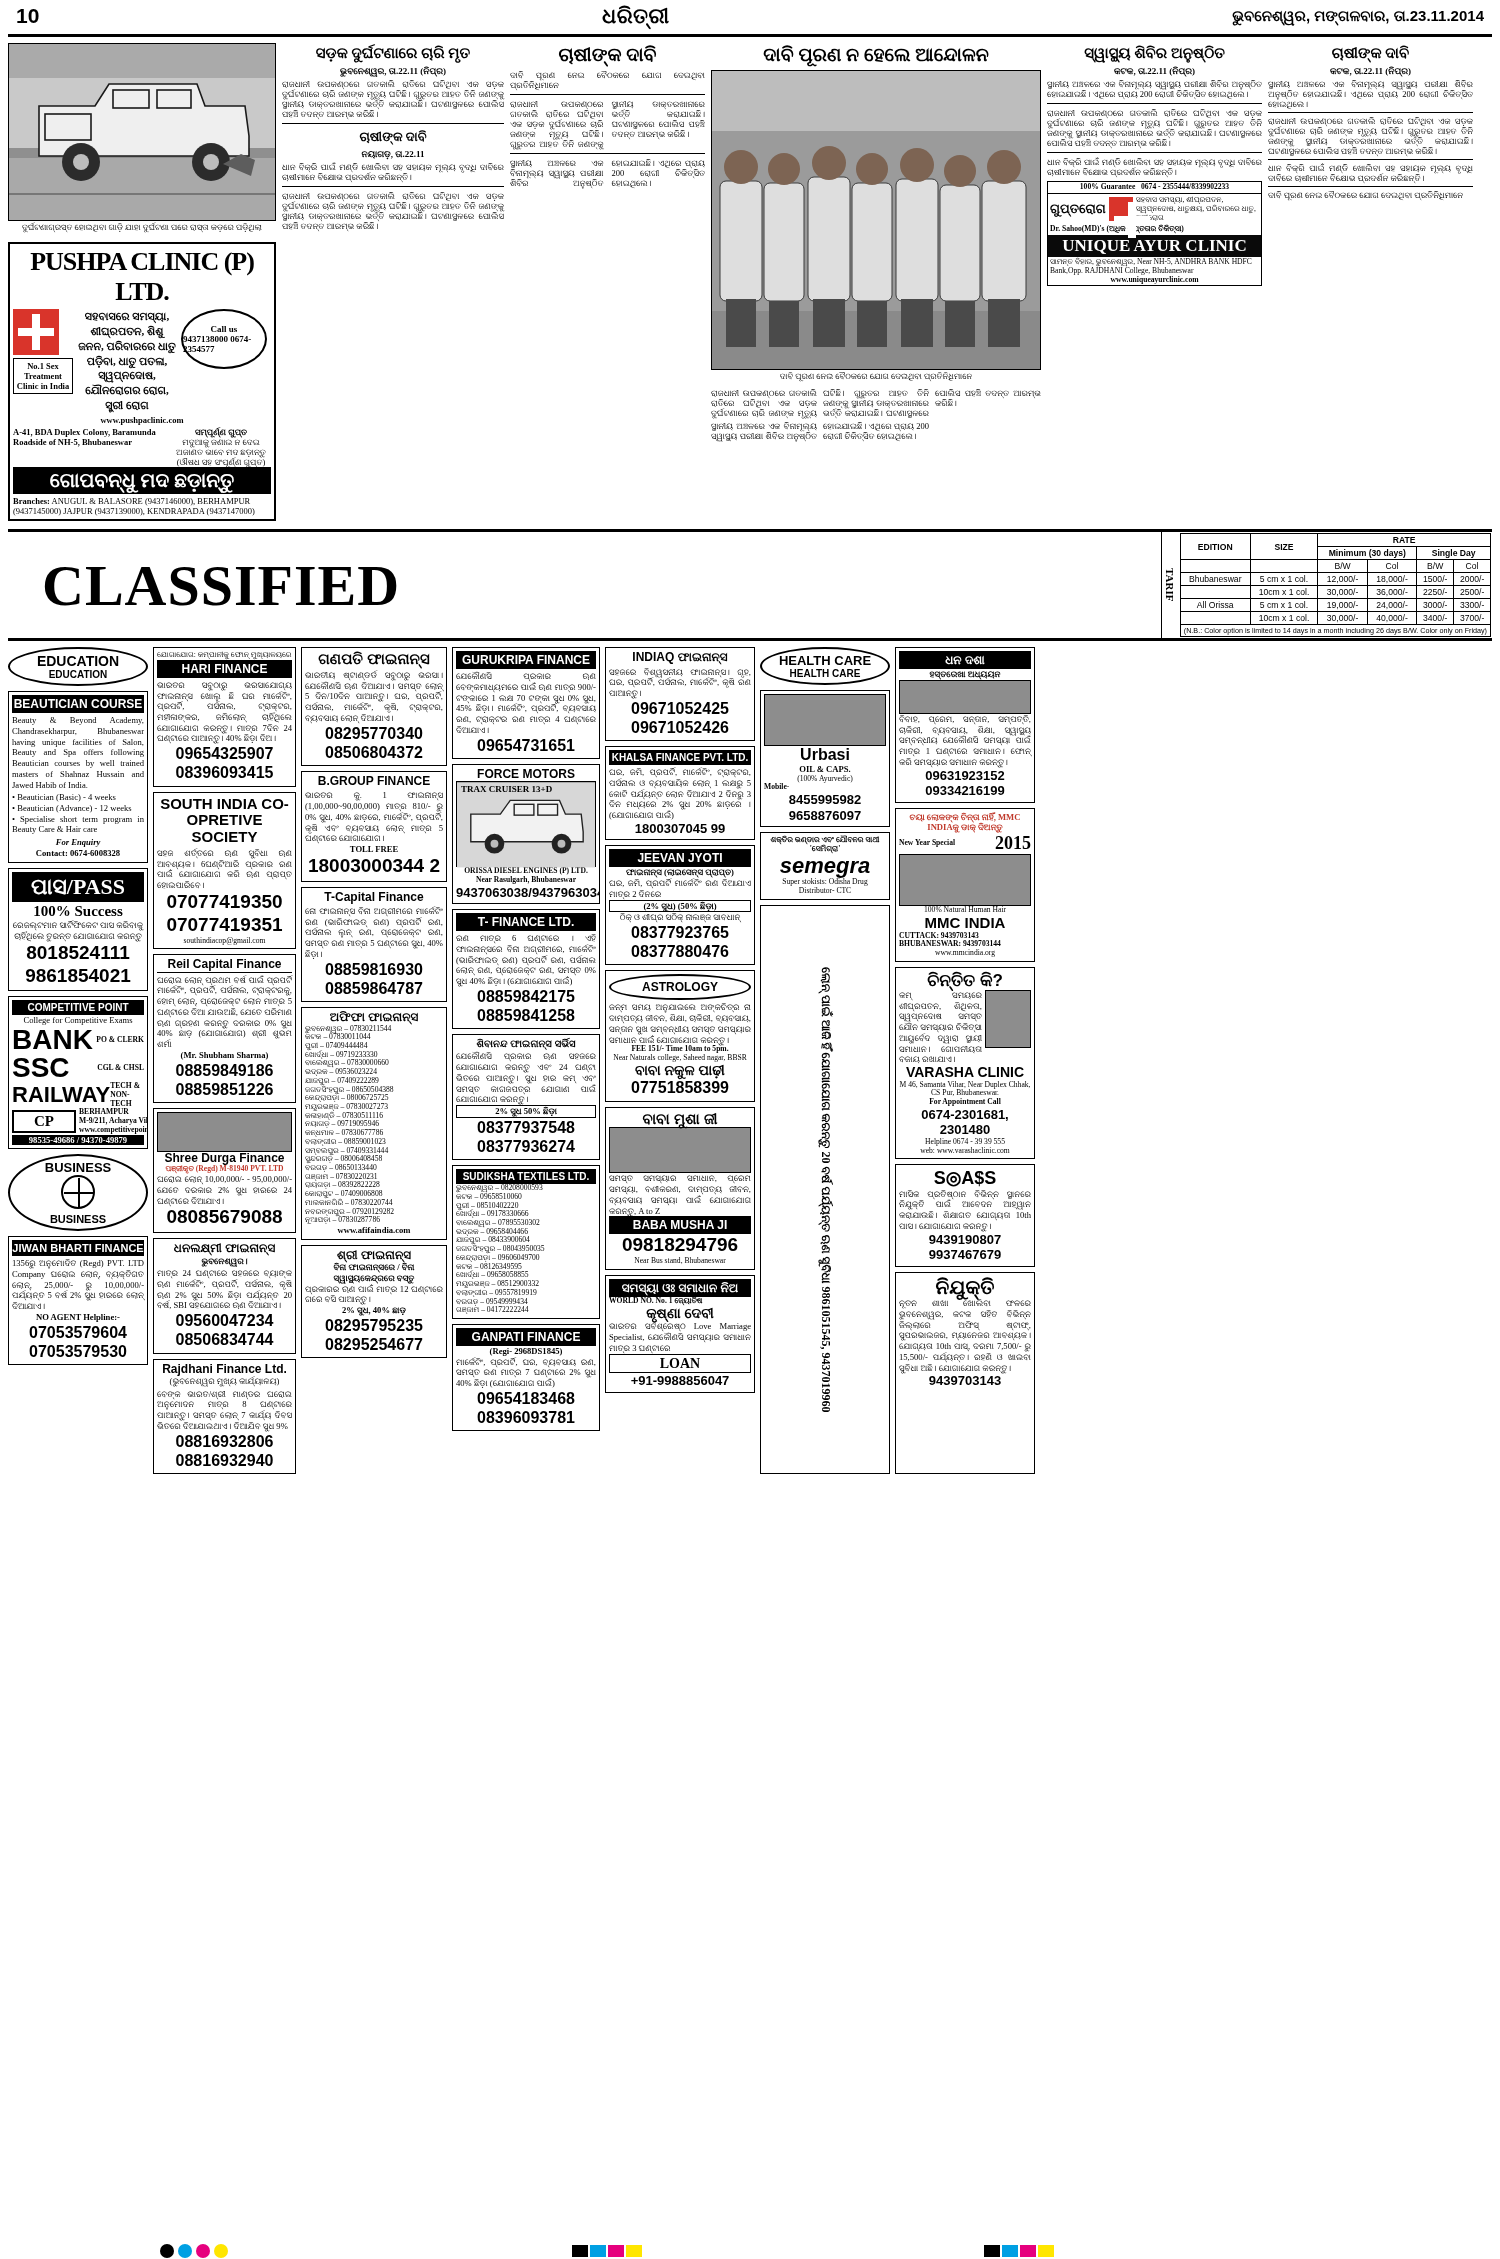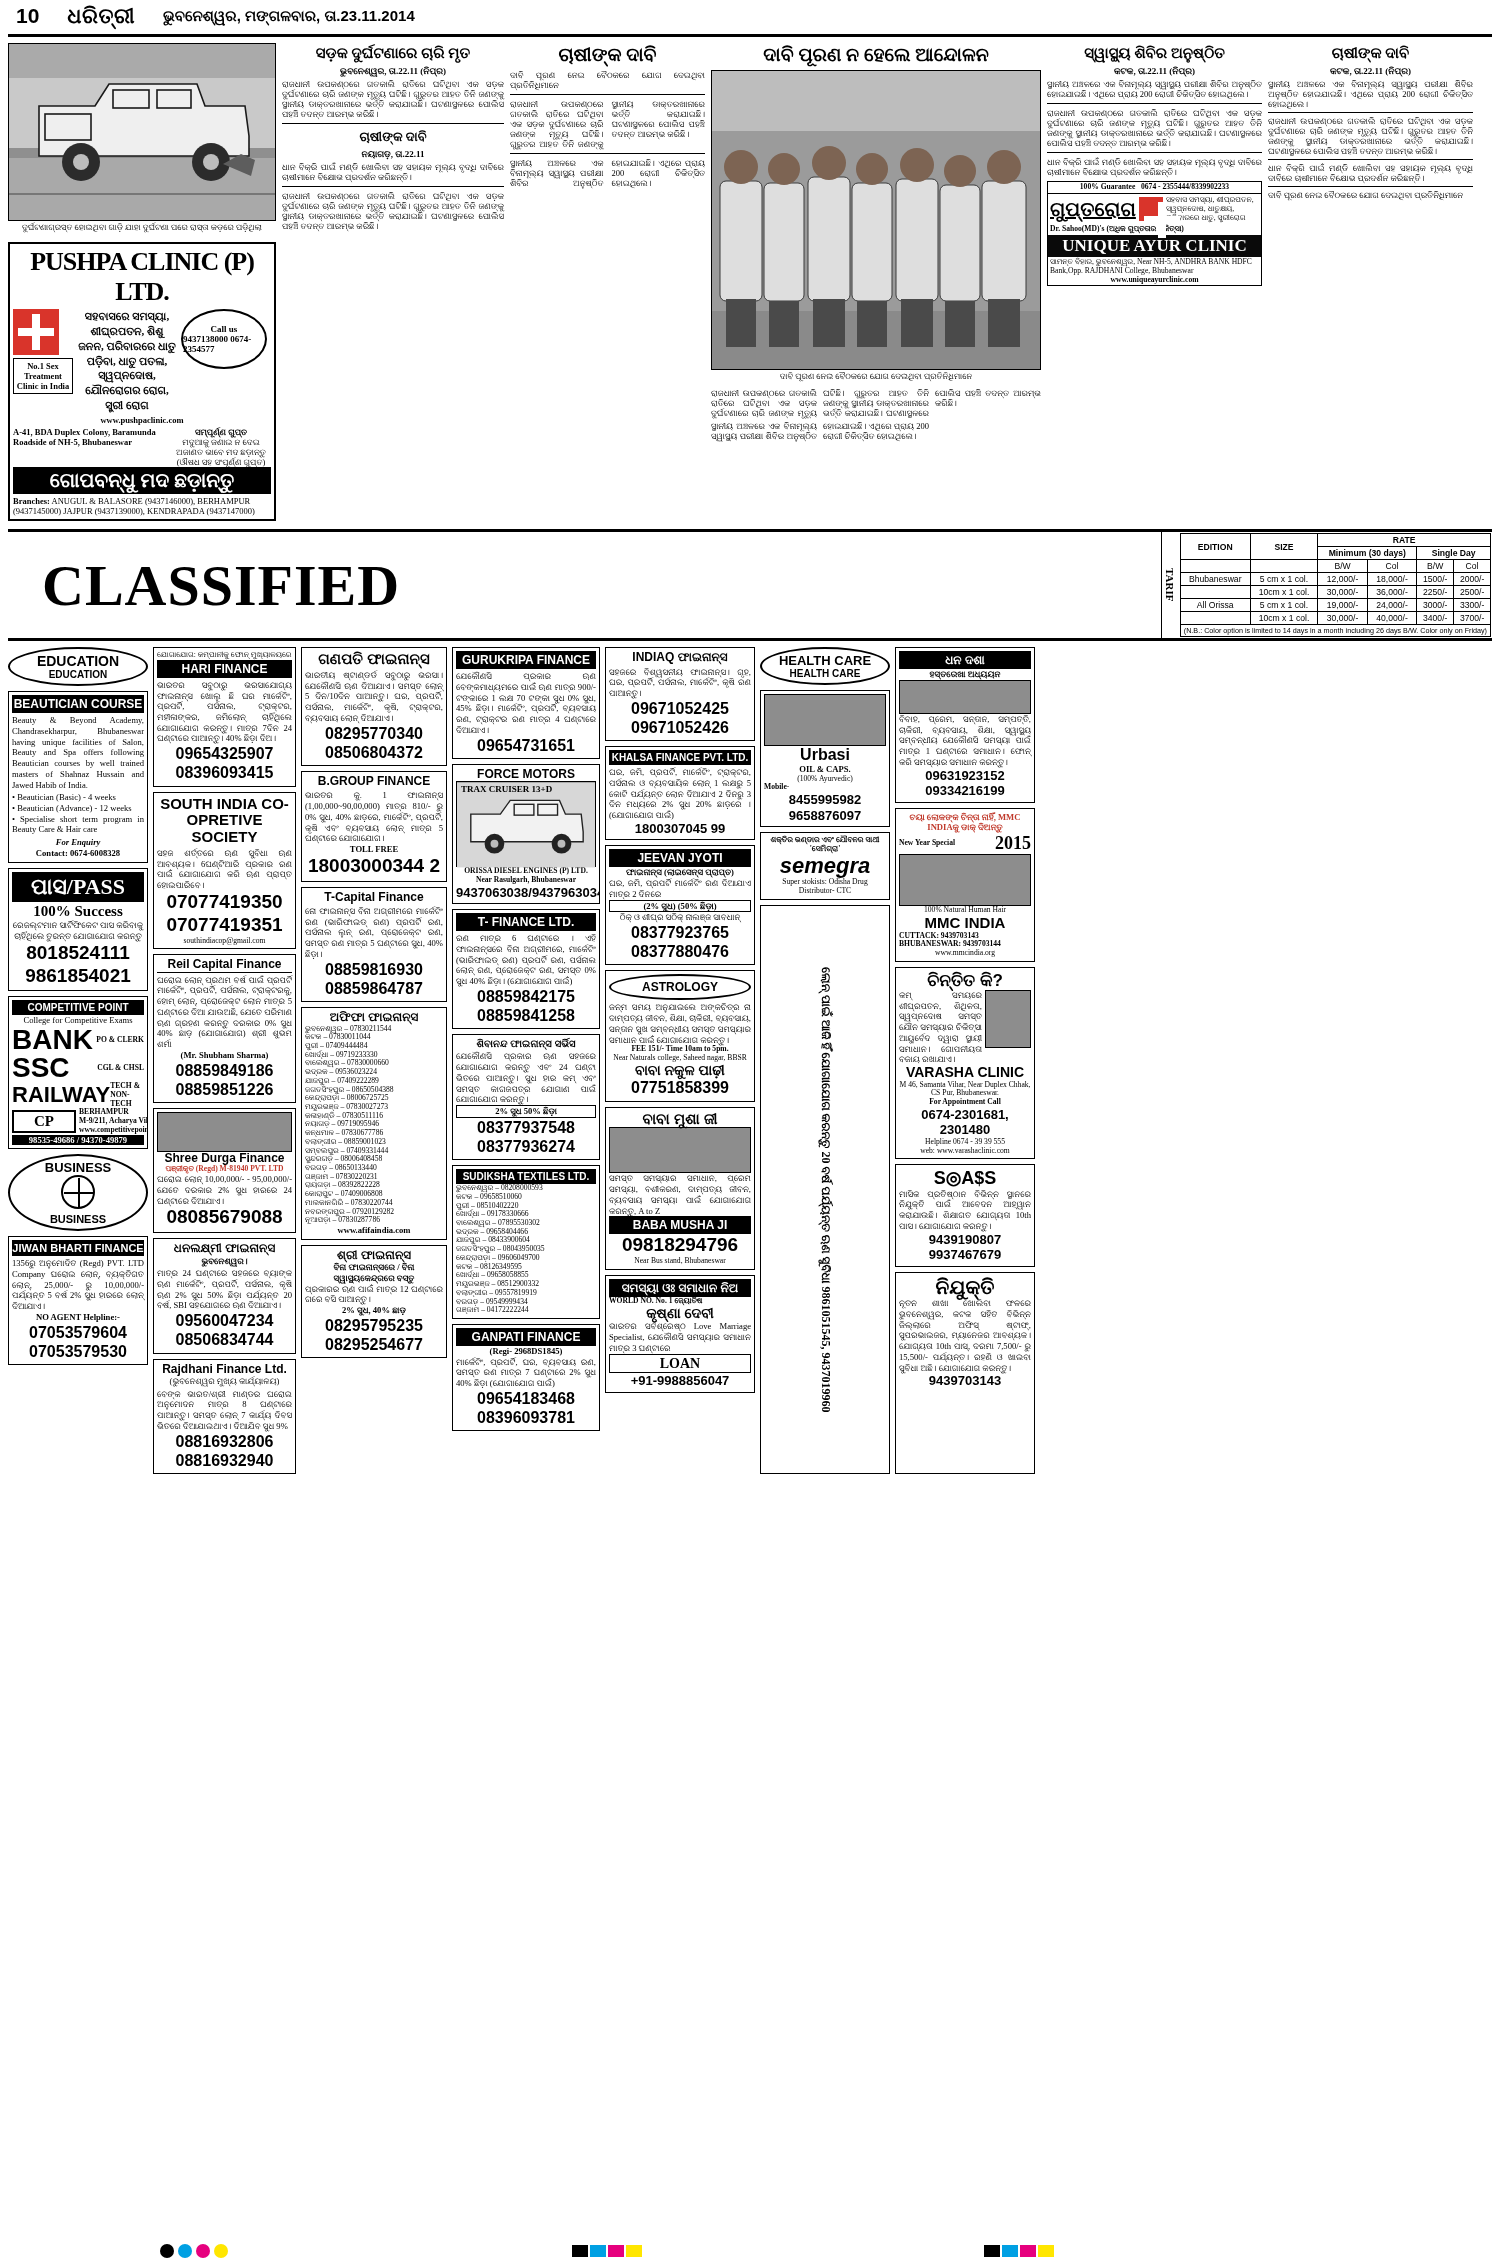--- a/index.html
+++ b/index.html
@@ -7,21 +7,21 @@
   body {
     width:1500px; height:2259px;
     font-family:"Liberation Serif", serif;
     color:#000;
     position:relative;
   }
   .page { width:1500px; height:2259px; position:relative; padding:0 8px; }
 
   
   .masthead {
-    display:flex; align-items:center; justify-content:flex-start;
+    display:flex; align-items:center; justify-content:space-between;
     border-bottom:3px solid #000; padding:4px 8px 6px 8px;
     font-family:"Liberation Sans", sans-serif;
     gap:28px;
   }
   .masthead .pg { font-size:21px; font-weight:bold; }
   .masthead .paper { font-size:21px; font-weight:bold; letter-spacing:0.5px;}
   .masthead .date { font-size:15px; font-weight:bold; }
 
   
   .bx { border:1px solid #000; }
@@ -265,21 +265,21 @@
       <div class="hr" style="margin:4px 0;"></div>
       <div class="tiny jus">ଧାନ ବିକ୍ରି ପାଇଁ ମଣ୍ଡି ଖୋଲିବା ସହ ସହାୟକ ମୂଲ୍ୟ ବୃଦ୍ଧି ଦାବିରେ ଚାଷୀମାନେ ବିକ୍ଷୋଭ ପ୍ରଦର୍ଶନ କରିଛନ୍ତି।</div>
 
       <div class="bx" style="margin-top:4px;">
         <div class="xtiny ctr bold" style="border-bottom:1px solid #000;padding:1px;">
           <span>100% Guarantee</span>
           &nbsp;
           <span>0674 - 2355444/8339902233</span>
         </div>
         <div style="display:flex;align-items:center;gap:3px;padding:2px;">
-          <div class="bold" style="font-size:20px;text-decoration:underline;">ଗୁପ୍ତରୋଗ</div>
+          <div class="bold" style="font-size:13px;">ଗୁପ୍ତରୋଗ</div>
           <div class="cross" style="width:24px;height:24px;"></div>
           <div class="xtiny" style="flex:1">ସହବାସ ସମସ୍ୟା, ଶୀଘ୍ରପତନ, ସ୍ୱପ୍ନଦୋଷ, ଧାତୁକ୍ଷୟ, ପରିବାରରେ ଧାତୁ, ସ୍ତ୍ରୀରୋଗ</div>
         </div>
         <div class="xtiny bold" style="padding:1px 2px;">Dr. Sahoo(MD)'s (ଅଧିକ ଗୁପ୍ତତାର ଚିକିତ୍ସା)</div>
         <div class="unique-head ctr bold" style="font-size:17px;padding:1px;">UNIQUE AYUR CLINIC</div>
         <div class="xtiny" style="padding:1px 2px;">ସାମନ୍ତ ବିହାର, ଭୁବନେଶ୍ୱର, Near NH-5, ANDHRA BANK HDFC Bank,Opp. RAJDHANI College, Bhubaneswar</div>
         <div class="xtiny ctr bold">www.uniqueayurclinic.com</div>
       </div>
     </div>
 

